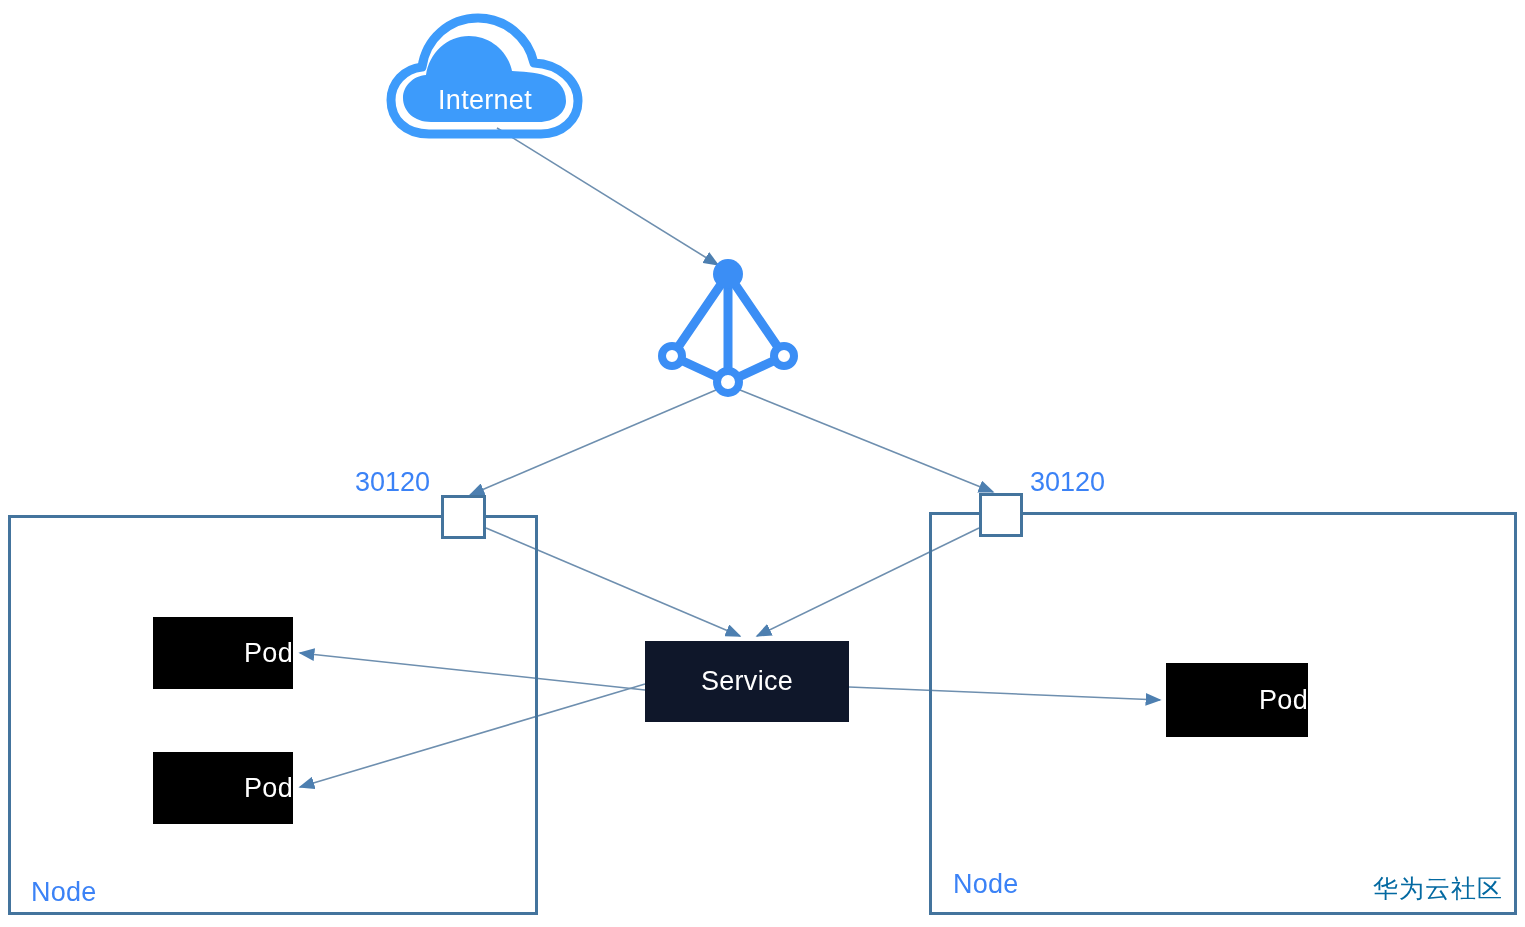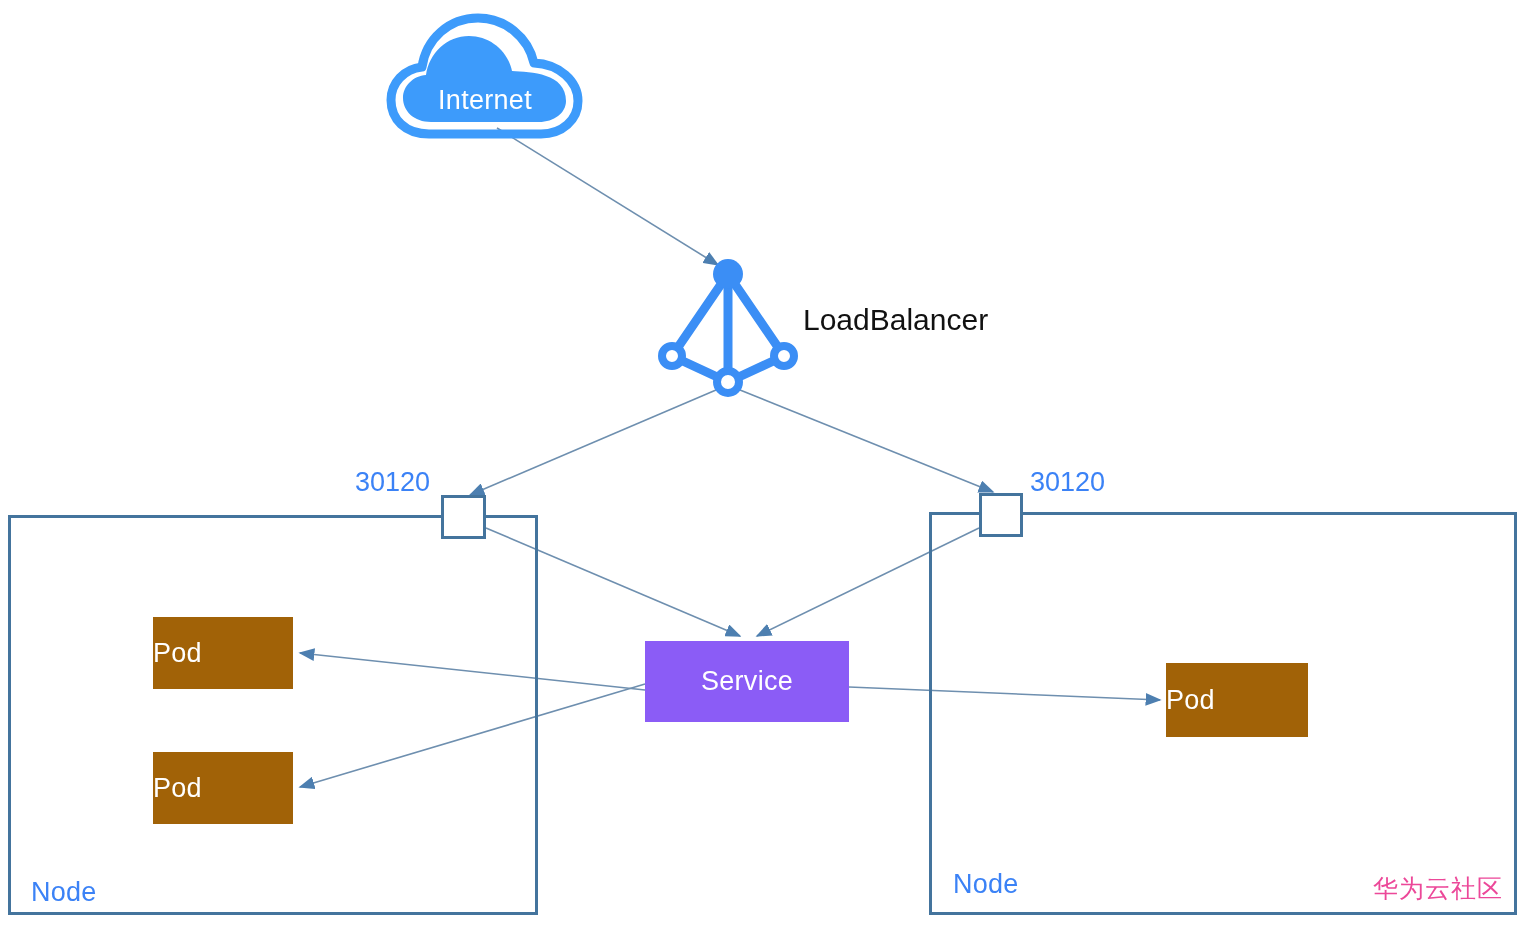--- a/index.html
+++ b/index.html
@@ -37,36 +37,36 @@
     position: absolute;
     font-size: 27px;
     color: #3b82f6;
     letter-spacing: 0.2px;
     white-space: nowrap;
   }
 
   
   .pod-box {
     position: absolute;
-    background: #a16207;
+    background: #000000;
     display: flex;
     align-items: center;
-    justify-content: flex-start;
+    justify-content: flex-end;
     box-sizing: border-box;
   }
   .pod-box span {
     color: #ffffff;
     font-size: 27px;
     letter-spacing: 0.3px;
   }
 
   
   .service-box {
     position: absolute;
-    background: #8b5cf6;
+    background: #0f172a;
     display: flex;
     align-items: center;
     justify-content: center;
     box-sizing: border-box;
   }
   .service-box span {
     color: #ffffff;
     font-size: 27px;
     letter-spacing: 0.3px;
   }
@@ -128,21 +128,21 @@
     color: #111111;
     white-space: nowrap;
   }
 
   
   .watermark {
     position: absolute;
     right: 22px;
     bottom: 22px;
     font-size: 25px;
-    color: #ec4899;
+    color: #0369a1;
     letter-spacing: 1px;
     white-space: nowrap;
     user-select: none;
   }
 </style>
 </head>
 <body>
 
 <div id="canvas">
 
@@ -200,21 +200,20 @@
         <line x1="78" y1="22" x2="78" y2="130"></line>
         <line x1="22" y1="104" x2="78" y2="130"></line>
         <line x1="134" y1="104" x2="78" y2="130"></line>
       </g>
       <circle cx="78" cy="22" r="15" fill="#3B8EF5"></circle>
       <circle cx="22" cy="104" r="10" fill="#ffffff" stroke="#3B8EF5" stroke-width="8"></circle>
       <circle cx="134" cy="104" r="10" fill="#ffffff" stroke="#3B8EF5" stroke-width="8"></circle>
       <circle cx="78" cy="130" r="11" fill="#ffffff" stroke="#3B8EF5" stroke-width="8"></circle>
     </svg>
   </div>
-  <div class="lb-label">LoadBalancer</div>
 
   <div class="node-box" style="left:8px; top:515px; width:530px; height:400px;"></div>
   <div class="node-label" style="left:31px; top:877px;">Node</div>
 
   <div class="pod-box" style="left:153px; top:617px; width:140px; height:72px;">
     <span>Pod</span>
   </div>
   <div class="pod-box" style="left:153px; top:752px; width:140px; height:72px;">
     <span>Pod</span>
   </div>

